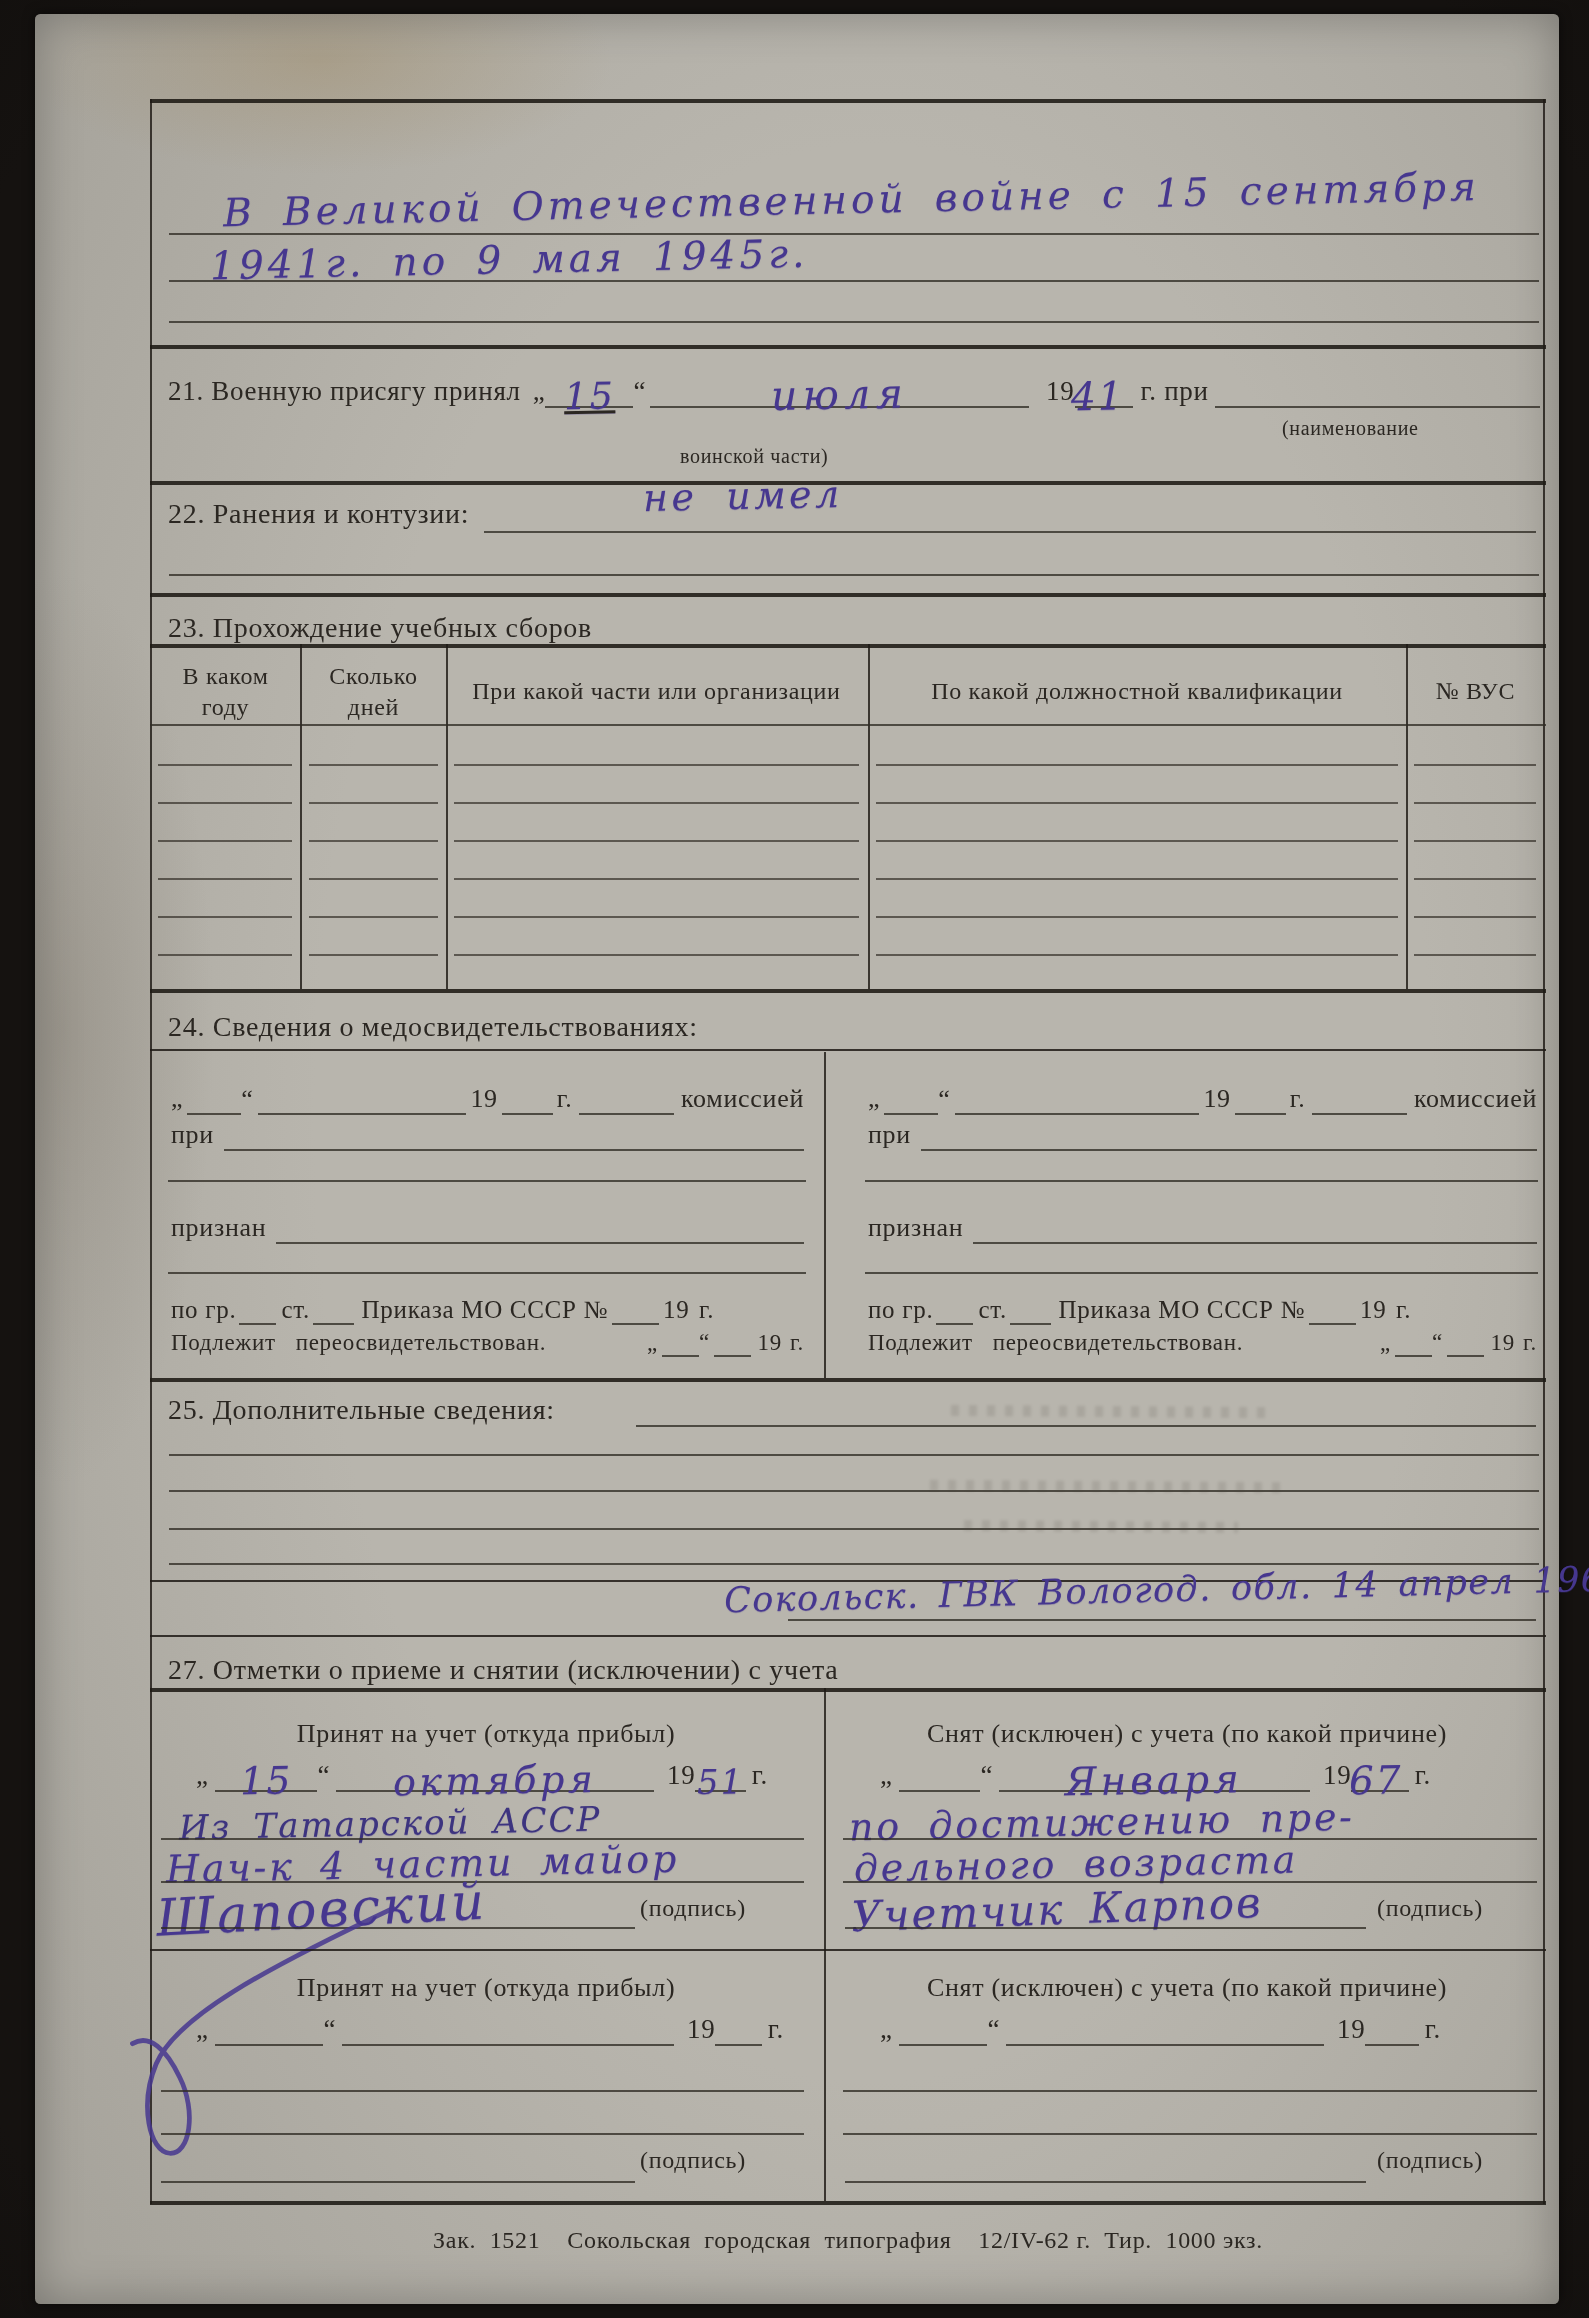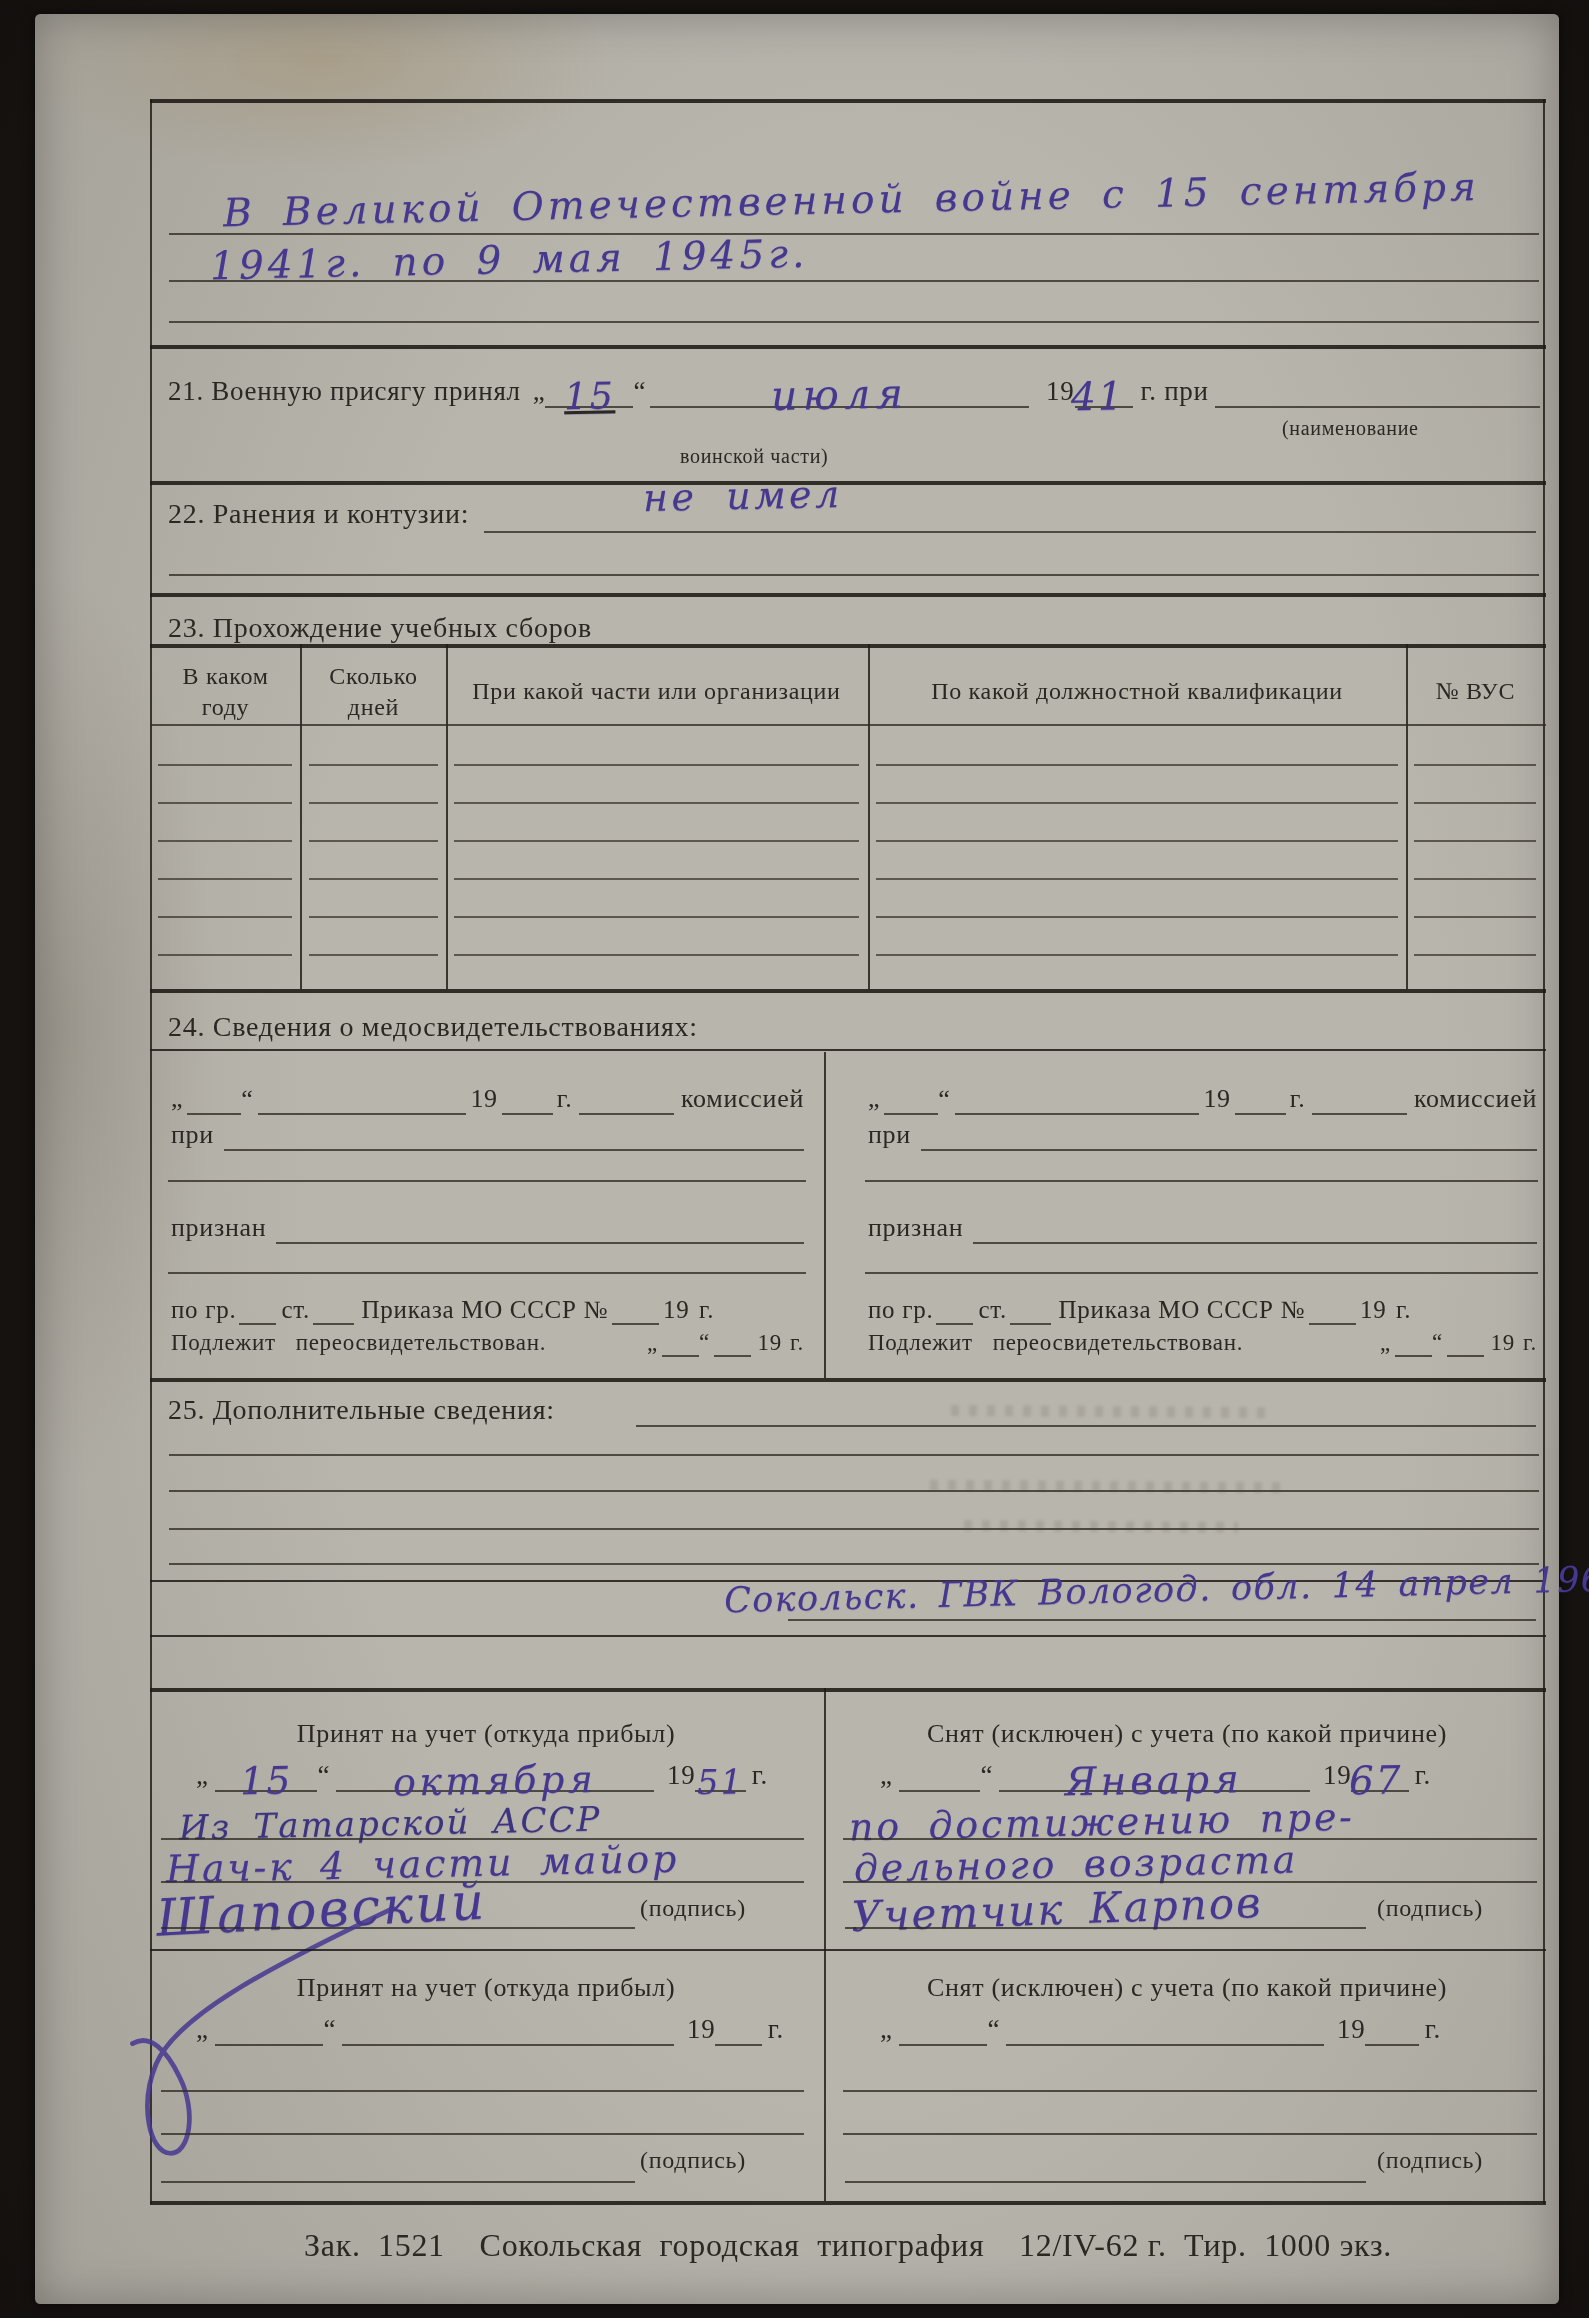--- a/index.html
+++ b/index.html
@@ -197,20 +197,21 @@
   <div class="rl" style="left:169px;top:1563px;width:1370px;"></div>
   <div class="bleed" style="left:941px;top:1406px;width:325px;"></div>
   <div class="bleed" style="left:920px;top:1481px;width:365px;"></div>
   <div class="bleed" style="left:954px;top:1521px;width:284px;"></div>
   <div class="sep3" style="left:150px;top:1580px;width:1396px;"></div>
 
   <div class="hw" style="left:724px;top:1569px;font-size:35px;letter-spacing:1.4px;word-spacing:6.8px;transform:rotate(-1.4deg);">Сокольск. ГВК Вологод. обл. 14 апрел 1964.</div>
   <div class="rl" style="left:788px;top:1619px;width:748px;"></div>
   <div class="sep3" style="left:150px;top:1635px;width:1396px;"></div>
 
+  <div class="pt" style="left:168px;top:1654px;font-size:28px;">27. Отметки о приеме и снятии (исключении) с учета</div>
   <div class="sep" style="left:150px;top:1688px;width:1396px;"></div>
   <div class="vl" style="left:824px;top:1688px;height:513px;"></div>
 
   <div class="colhead" style="left:161px;top:1719px;width:650px;height:30px;font-size:26px;">Принят на учет (откуда прибыл)</div>
   <div class="line" style="left:196px;top:1749px;width:596px;height:43px;font-size:27px;">
     <span class="t">„</span>
     <span class="ru" style="width:102px;margin-left:6.8px;">
         <i class="hwi" style="font-size:38px;">15</i>
       </span>
     <span class="t">“</span>
@@ -282,15 +283,15 @@
     <span class="ru" style="width:318px;margin-left:5.4px;"></span>
     <span class="t" style="margin-left:13.5px;">19</span>
     <span class="ru" style="width:54px;"></span>
     <span class="t" style="margin-left:5.4px;">г.</span>
   </div>
   <div class="rl" style="left:843px;top:2090px;width:694px;"></div>
   <div class="rl" style="left:843px;top:2133px;width:694px;"></div>
   <div class="pt" style="left:1377px;top:2147px;font-size:24px;">(подпись)</div>
   <div class="rl" style="left:845px;top:2181px;width:521px;"></div>
 
-  <div class="pt ctr" style="left:150px;top:2227px;width:1396px;font-size:32px;white-space:pre;">Зак.  1521    Сокольская  городская  типография    12/IV-62 г.  Тир.  1000 экз.</div>
+  <div class="pt ctr" style="left:150px;top:2227px;width:1396px;font-size:24px;white-space:pre;">Зак.  1521    Сокольская  городская  типография    12/IV-62 г.  Тир.  1000 экз.</div>
 </div>
 
 
 </body></html>

